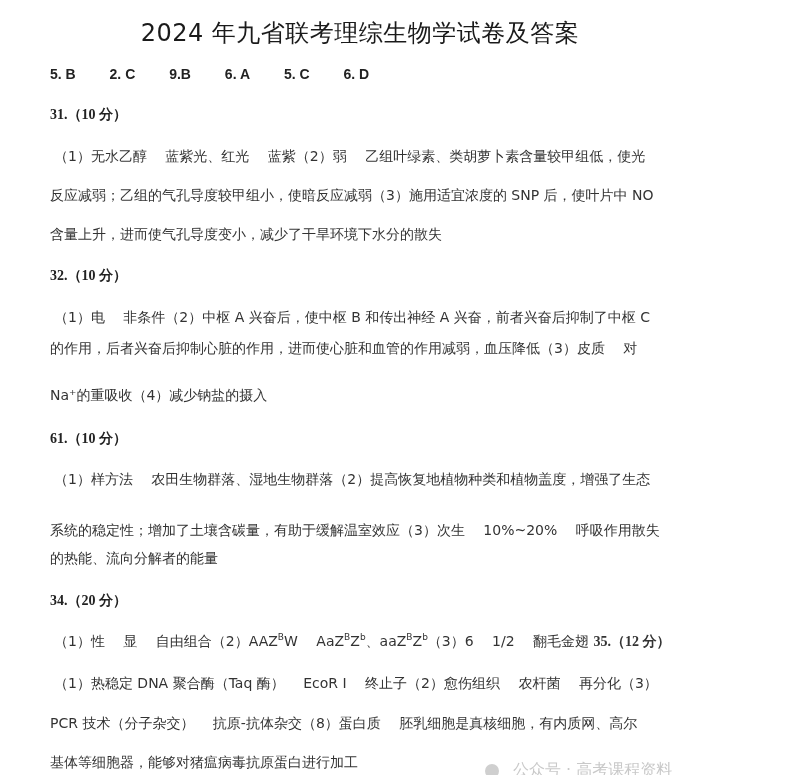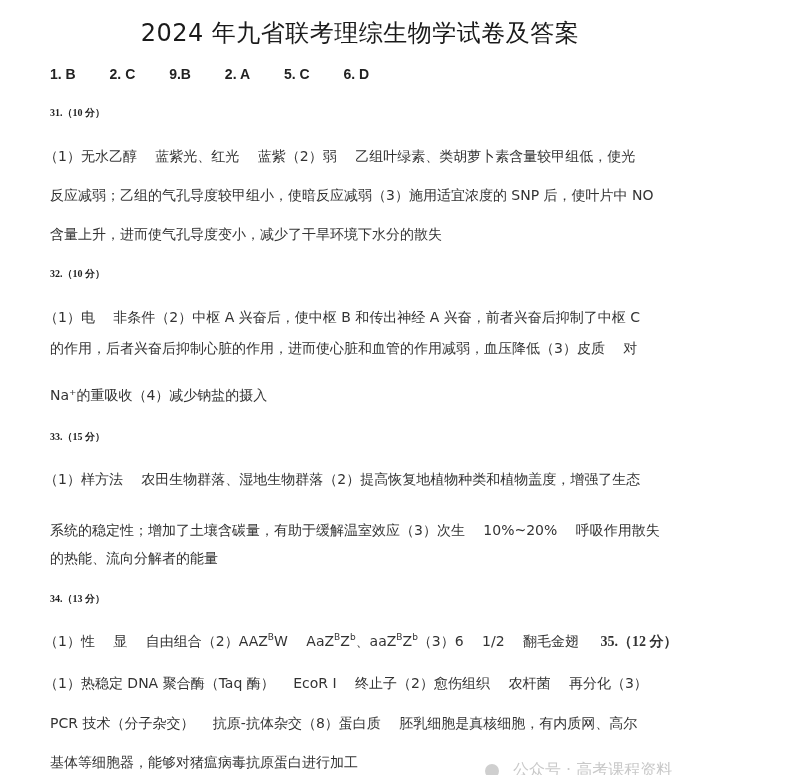--- a/index.html
+++ b/index.html
@@ -13,70 +13,70 @@
     font-family: "DejaVu Sans", "Liberation Sans", sans-serif;
     font-size:24px; color:#1a1a1a; letter-spacing:0.5px;
   }
   .mc {
     position:absolute; left:50px; top:66px;
     font-family: "Liberation Sans", "DejaVu Sans", sans-serif;
     font-weight:bold; font-size:14px; color:#222;
   }
   .mc span { display:inline-block; margin-right:30px; }
   .qhead {
-    position:absolute; left:50px; font-weight:bold; font-size:10px; color:#222;
+    position:absolute; left:50px; font-weight:bold; font-size:14px; color:#222;
     font-family: "Liberation Serif", "DejaVu Serif", serif;
   }
   .line {
     position:absolute; left:50px; font-size:14px; color:#333; white-space:nowrap;
     font-family: "DejaVu Sans", "Liberation Sans", sans-serif;
   }
-  .line.ind { left:44px; }
+  .line.ind { left:54px; }
   sup { font-size:9px; vertical-align:super; line-height:0; }
   .wm {
     position:absolute; left:485px; top:760px; color:#c9c9c9; font-size:16px;
     font-family: "DejaVu Sans", sans-serif; white-space:nowrap; filter:blur(0.6px);
   }
   .wm-icon {
     display:inline-block; width:14px; height:14px; border-radius:50%;
     background:#cfcfcf; vertical-align:middle; margin-right:14px;
   }
 </style>
 </head>
 <body>
 
 <div class="title">2024 年九省联考理综生物学试卷及答案</div>
 
 <div class="mc">
-  <span>1. B</span>
+  <span>5. B</span>
   <span>2. C</span>
   <span>9.B</span>
-  <span>2. A</span>
+  <span>6. A</span>
   <span>5. C</span>
   <span>6. D</span>
 </div>
 
 <div class="qhead" style="top:106px">31.（10 分）</div>
 <div class="line ind" style="top:148px">（1）无水乙醇　 蓝紫光、红光　 蓝紫（2）弱　 乙组叶绿素、类胡萝卜素含量较甲组低，使光</div>
 <div class="line" style="top:187px">反应减弱；乙组的气孔导度较甲组小，使暗反应减弱（3）施用适宜浓度的 SNP 后，使叶片中 NO</div>
 <div class="line" style="top:226px">含量上升，进而使气孔导度变小，减少了干旱环境下水分的散失</div>
 
 <div class="qhead" style="top:267px">32.（10 分）</div>
 <div class="line ind" style="top:309px">（1）电　 非条件（2）中枢 A 兴奋后，使中枢 B 和传出神经 A 兴奋，前者兴奋后抑制了中枢 C</div>
 <div class="line" style="top:340px">的作用，后者兴奋后抑制心脏的作用，进而使心脏和血管的作用减弱，血压降低（3）皮质　 对</div>
 <div class="line" style="top:387px">Na⁺的重吸收（4）减少钠盐的摄入</div>
 
-<div class="qhead" style="top:430px">33.（15 分）</div>
+<div class="qhead" style="top:430px">61.（10 分）</div>
 <div class="line ind" style="top:471px">（1）样方法　 农田生物群落、湿地生物群落（2）提高恢复地植物种类和植物盖度，增强了生态</div>
 <div class="line" style="top:522px">系统的稳定性；增加了土壤含碳量，有助于缓解温室效应（3）次生　 10%~20%　 呼吸作用散失</div>
 <div class="line" style="top:550px">的热能、流向分解者的能量</div>
 
-<div class="qhead" style="top:592px">34.（13 分）</div>
+<div class="qhead" style="top:592px">34.（20 分）</div>
 <div class="line ind" style="top:633px">
-  <span>（1）性　 显　 自由组合（2）AAZ</span><sup>B</sup><span>W　 AaZ</span><sup>B</sup><span>Z</span><sup>b</sup><span>、aaZ</span><sup>B</sup><span>Z</span><sup>b</sup><span>（3）6　 1/2　 翻毛金翅 </span><b style="font-family:'Liberation Serif',serif;margin-left:17px;">35.（12 分）</b>
+  <span>（1）性　 显　 自由组合（2）AAZ</span><sup>B</sup><span>W　 AaZ</span><sup>B</sup><span>Z</span><sup>b</sup><span>、aaZ</span><sup>B</sup><span>Z</span><sup>b</sup><span>（3）6　 1/2　 翻毛金翅 </span><b style="font-family:'Liberation Serif',serif;">35.（12 分）</b>
 </div>
 
 <div class="line ind" style="top:675px">（1）热稳定 DNA 聚合酶（Taq 酶）　 EcoR I　 终止子（2）愈伤组织　 农杆菌　 再分化（3）</div>
 <div class="line" style="top:715px">PCR 技术（分子杂交）　 抗原-抗体杂交（8）蛋白质　 胚乳细胞是真核细胞，有内质网、高尔</div>
 <div class="line" style="top:754px">基体等细胞器，能够对猪瘟病毒抗原蛋白进行加工</div>
 
 <div class="wm">
   <span class="wm-icon"></span><span>公众号 · 高考课程资料</span>
 </div>
 

